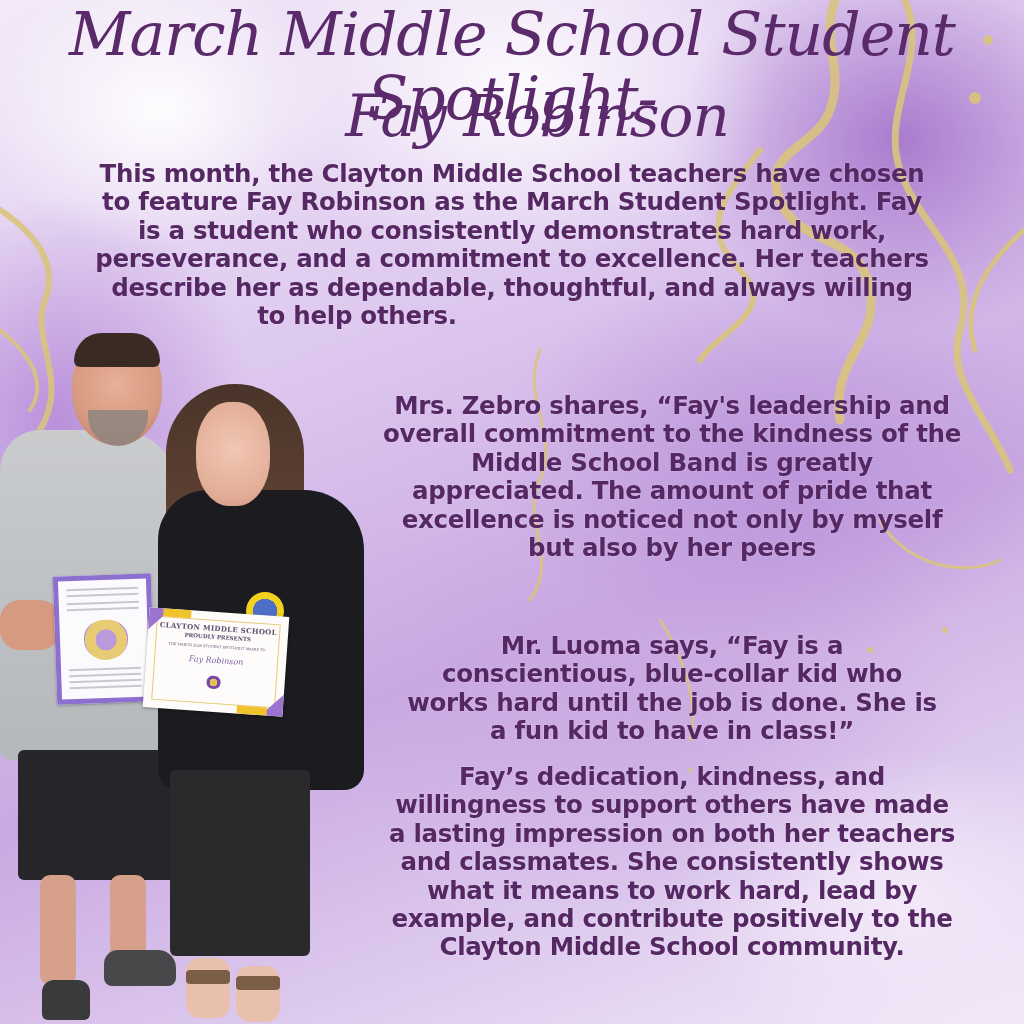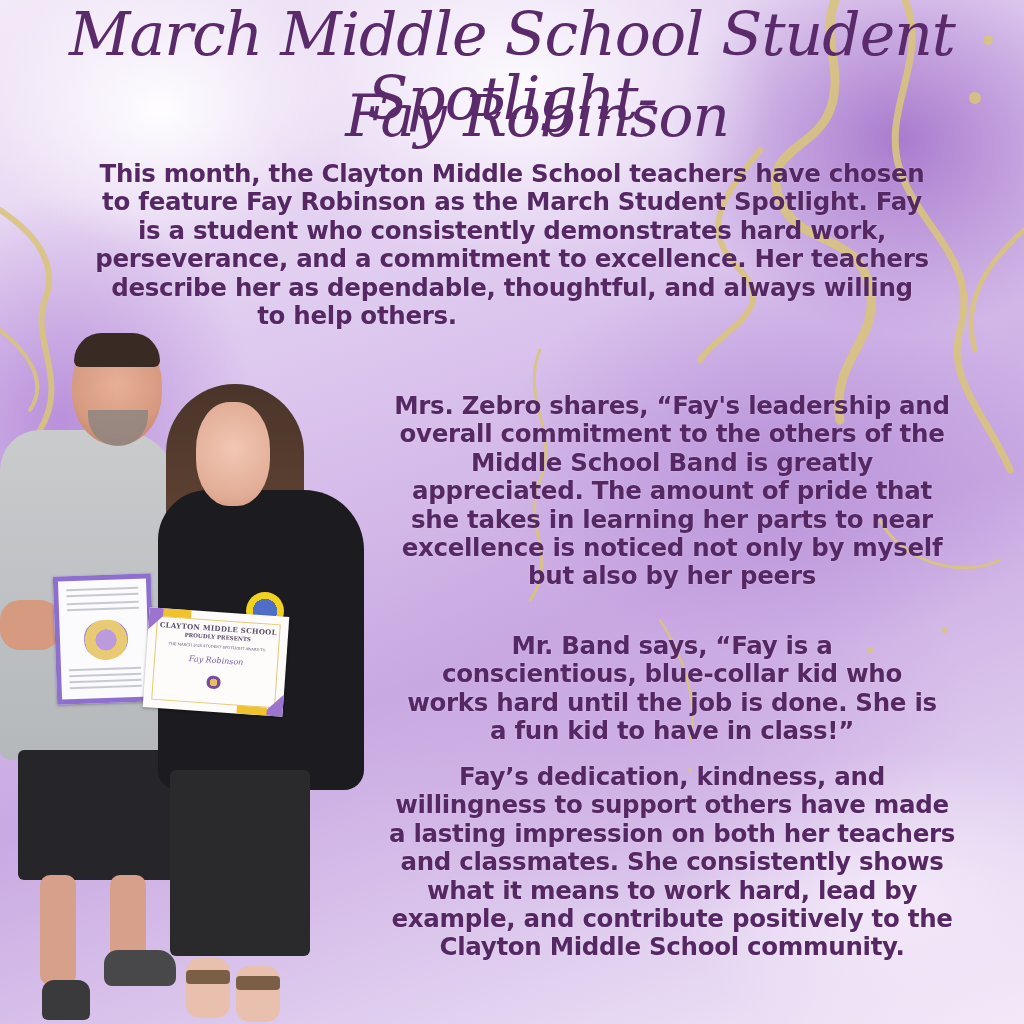--- a/index.html
+++ b/index.html
@@ -188,30 +188,29 @@
   <span class="line">This month, the Clayton Middle School teachers have chosen</span>
   <span class="line">to feature Fay Robinson as the March Student Spotlight. Fay</span>
   <span class="line">is a student who consistently demonstrates hard work,</span>
   <span class="line">perseverance, and a commitment to excellence. Her teachers</span>
   <span class="line">describe her as dependable, thoughtful, and always willing</span>
   <span class="line" style="margin-left:-310px;">to help others.</span>
 </div>
 
 <div class="body-text para-zebro">
   <span class="line">Mrs. Zebro shares, “Fay's leadership and</span>
-  <span class="line">overall commitment to the others of the</span>
+  <span class="line">overall commitment to the kindness of the</span>
   <span class="line">Middle School Band is greatly</span>
   <span class="line">appreciated. The amount of pride that</span>
-  <span class="line">she takes in learning her parts to near</span>
   <span class="line">excellence is noticed not only by myself</span>
   <span class="line">but also by her peers</span>
 </div>
 
 <div class="body-text para-luoma">
-  <span class="line">Mr. Band says, “Fay is a</span>
+  <span class="line">Mr. Luoma says, “Fay is a</span>
   <span class="line">conscientious, blue-collar kid who</span>
   <span class="line">works hard until the job is done. She is</span>
   <span class="line">a fun kid to have in class!”</span>
 </div>
 
 <div class="body-text para-closing">
   <span class="line">Fay’s dedication, kindness, and</span>
   <span class="line">willingness to support others have made</span>
   <span class="line">a lasting impression on both her teachers</span>
   <span class="line">and classmates. She consistently shows</span>

